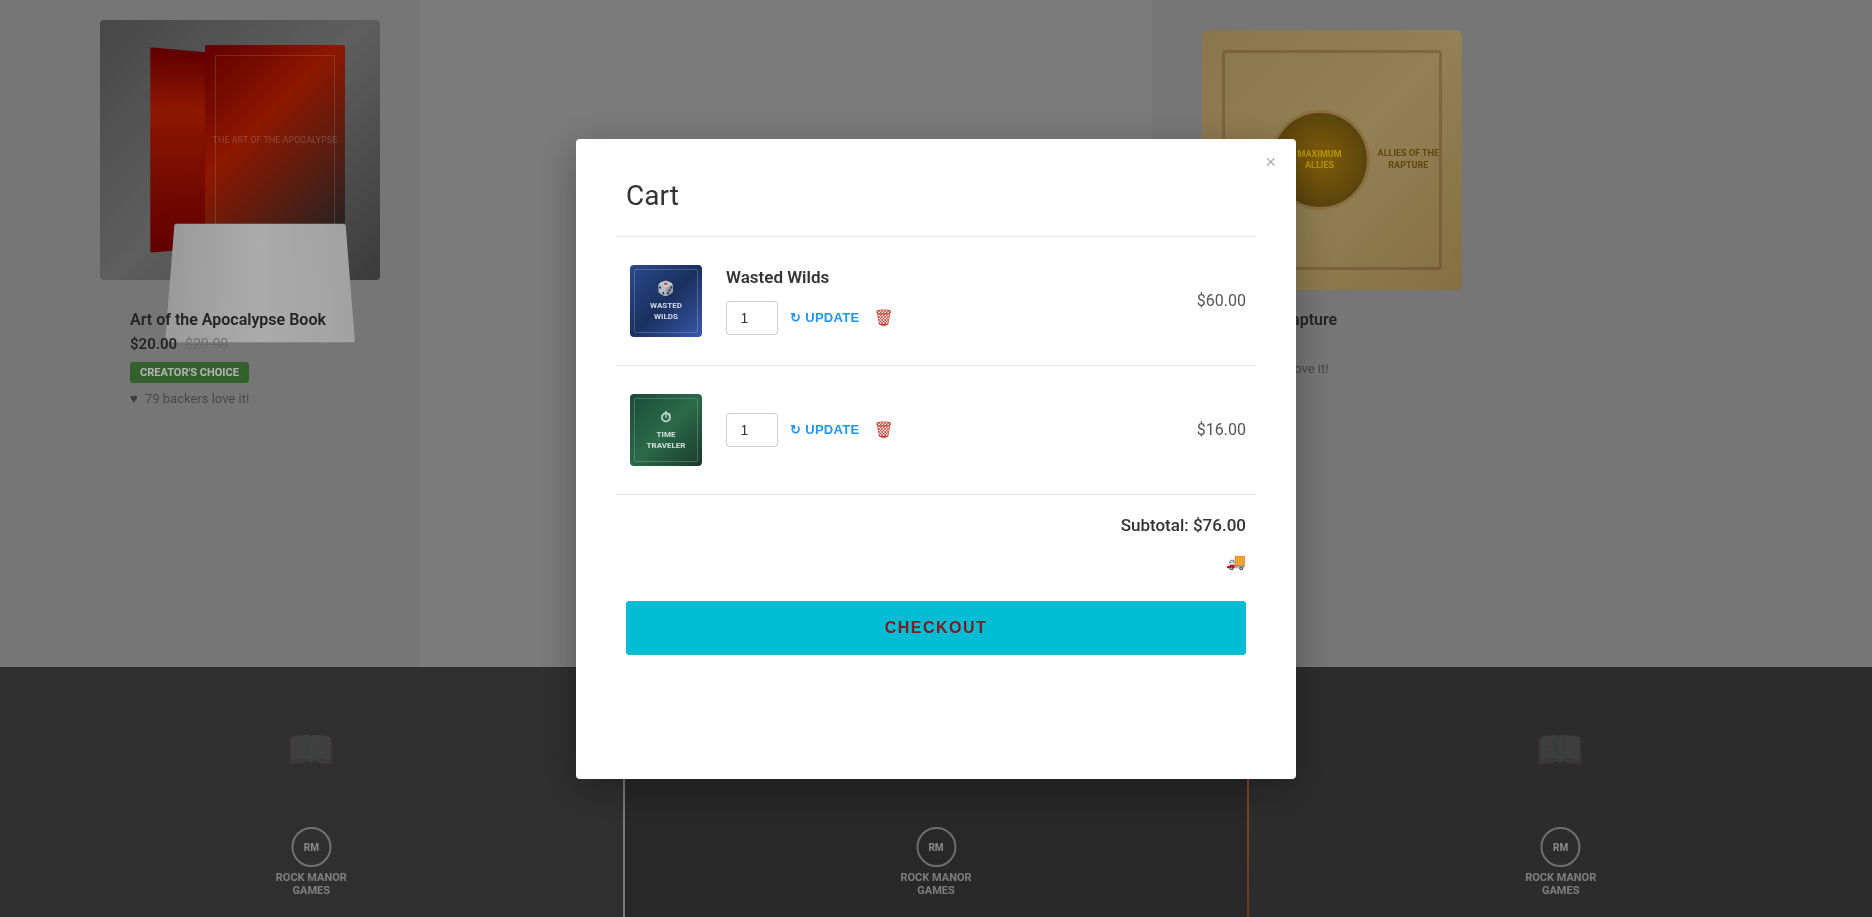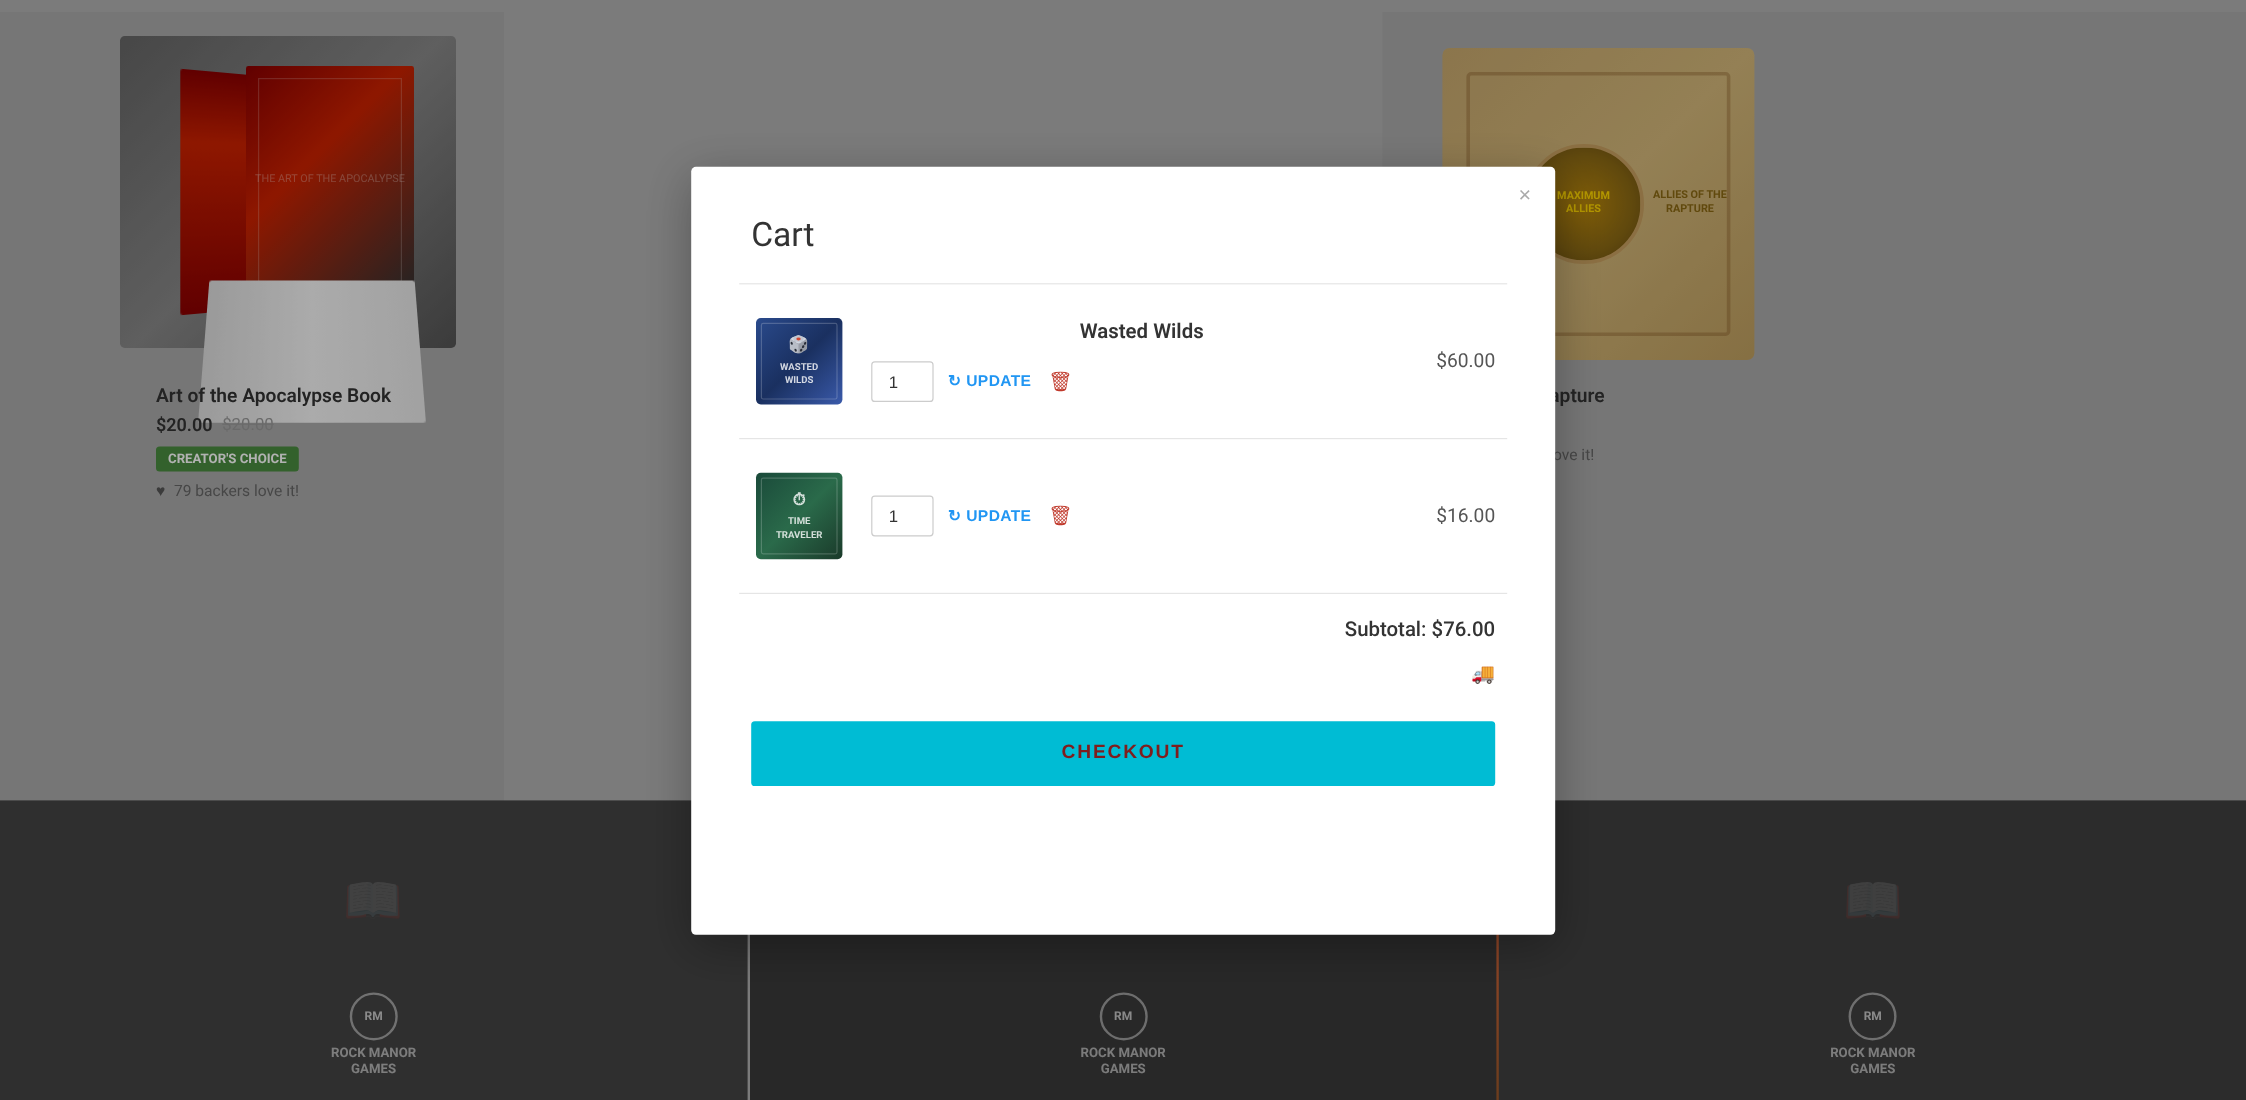--- a/index.html
+++ b/index.html
@@ -13,21 +13,20 @@
       position: relative;
     }
 
     
     .bg-layer {
       position: absolute;
       inset: 0;
       display: flex;
       flex-wrap: wrap;
       gap: 0;
-      margin-top: 10px;
     }
 
     
     .bg-left {
       position: absolute;
       left: 0;
       top: 0;
       width: 420px;
       height: 917px;
       background: #aaa;
@@ -363,21 +362,20 @@
 
     .item-details {
       flex: 1;
     }
 
     .item-name {
       font-size: 17px;
       font-weight: 600;
       color: #333;
       margin-bottom: 14px;
-      text-align: center;
     }
 
     .item-controls {
       display: flex;
       align-items: center;
       gap: 12px;
     }
 
     .qty-input {
       width: 52px;

